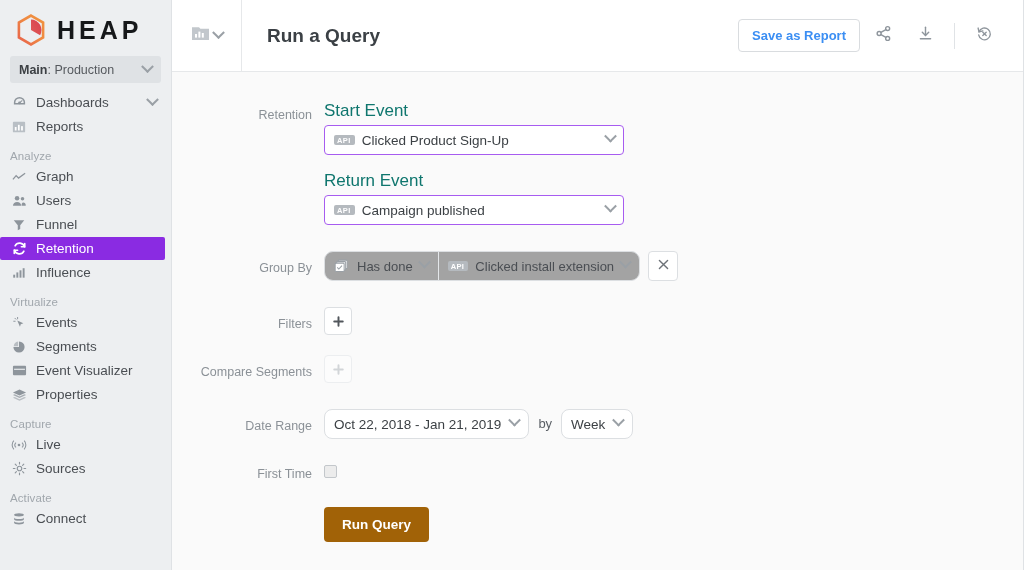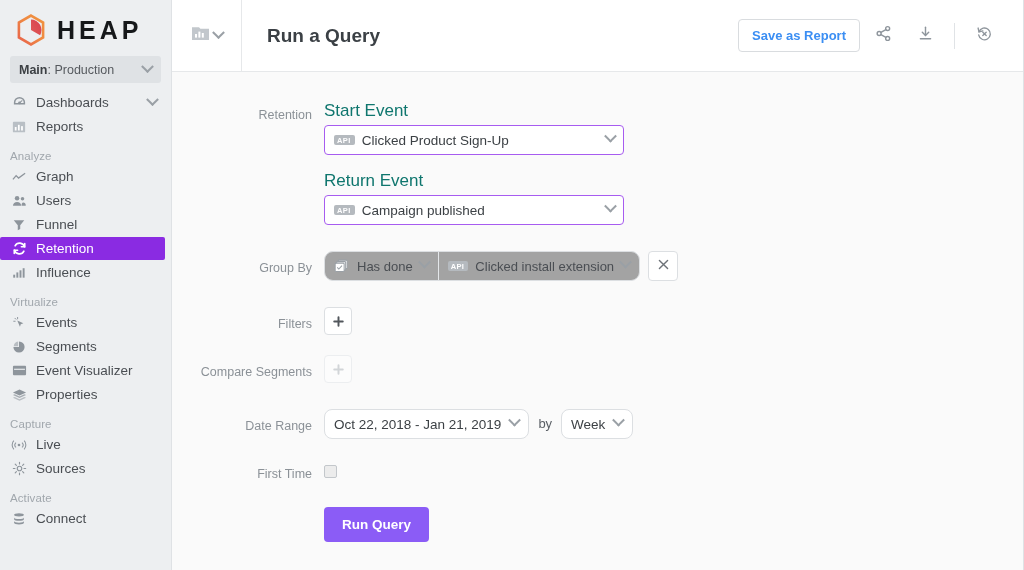--- a/index.html
+++ b/index.html
@@ -204,21 +204,21 @@
     display: flex; align-items: center; padding: 0 9px;
     font-size: 13.5px; color: #3c4145; cursor: pointer; white-space: nowrap;
   }
   .by-text { font-size: 13px; color: #5a5f65; margin: 0 9px; line-height: 30px; }
   .chk {
     width: 13px; height: 13px;
     border: 1px solid #c3c7cb; border-radius: 2px;
     background: #ececec; cursor: pointer;
   }
   .btn-run {
-    background: #8b5cf6; color: #fff;
+    background: #a16207; color: #fff;
     border: none; border-radius: 4px;
     font-size: 13.5px; font-weight: bold;
     padding: 10px 18px; cursor: pointer;
   }
   .rowgap-20 { height: 20px; }
   .rowgap-26 { height: 26px; }
 </style>
 </head>
 <body>
 

